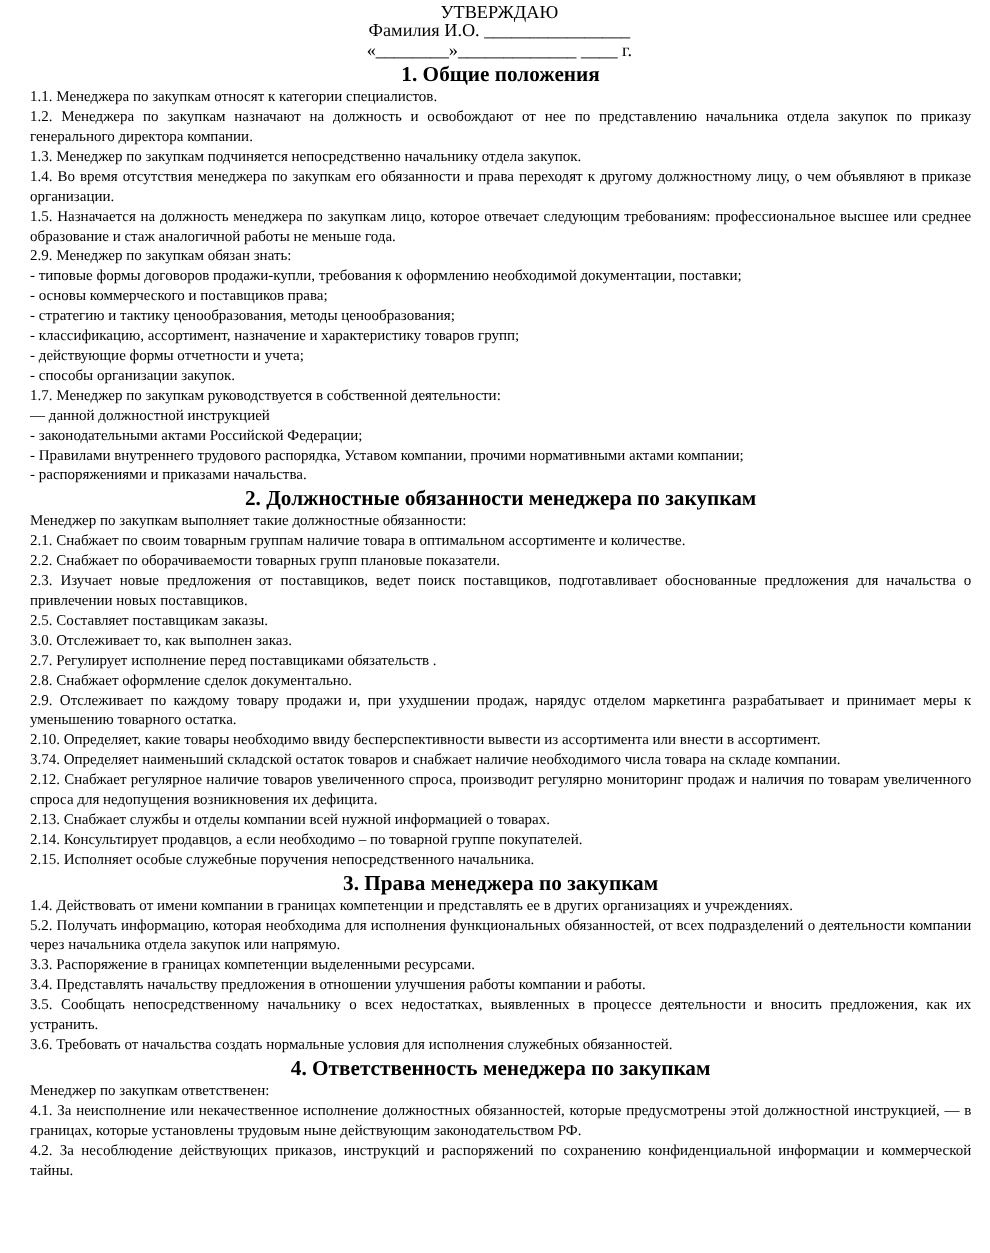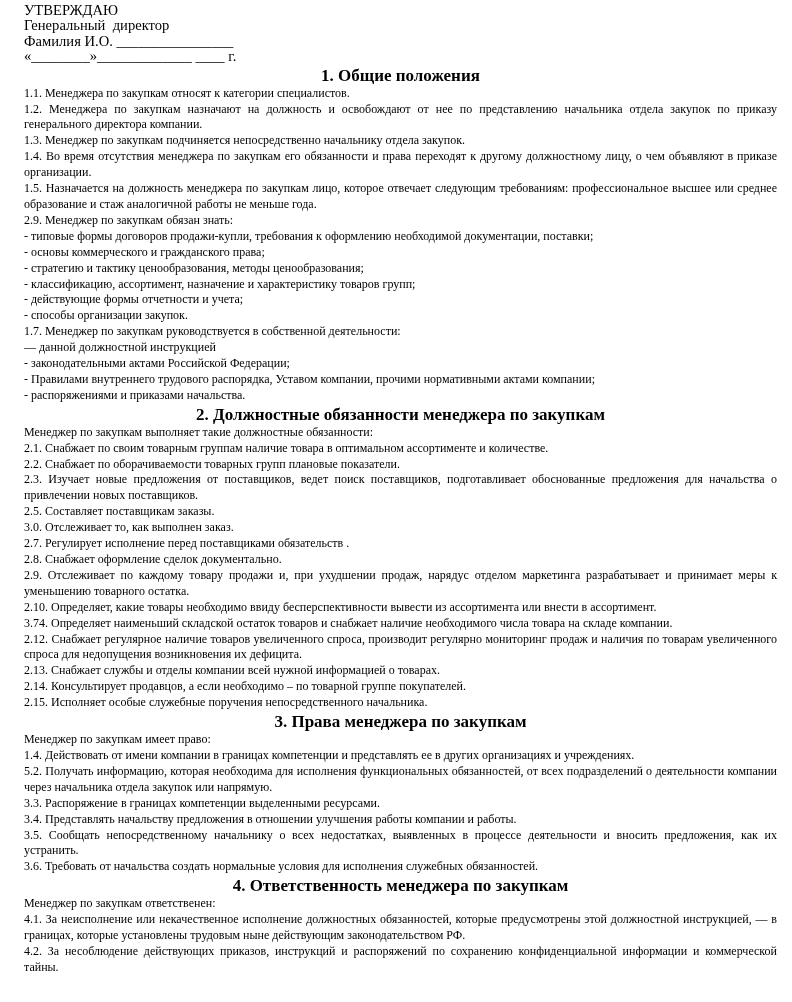--- a/index.html
+++ b/index.html
@@ -11,21 +11,21 @@
     overflow: hidden;
     font-family: "Liberation Serif", "DejaVu Serif", serif;
   }
   .page {
     box-sizing: border-box;
     width: 792px;
     height: 1002px;
     padding: 3px 15px 0 24px;
   }
   .approval {
-    text-align: left;
+    text-align: center;
     margin-right: 2px;
   }
   .approval-line {
     font-size: 14.6px;
     line-height: 15.4px;
     white-space: pre;
   }
   .section-title {
     margin: 2px 0 1px 0;
     text-align: center;
@@ -40,36 +40,35 @@
     text-align: justify;
   }
 </style>
 </head>
 <body>
 
 <div class="page">
 
   <div class="approval">
     <div class="approval-line">УТВЕРЖДАЮ</div>
-    <div class="approval-line">Генеральный  директор</div>
     <div class="approval-line">Фамилия И.О. ________________</div>
     <div class="approval-line">«________»_____________ ____ г.</div>
   </div>
 
   <div class="section">
     <h2 class="section-title">1. Общие положения</h2>
     <div class="section-body">
         <p class="para">1.1. Менеджера по закупкам относят к категории специалистов.</p>
         <p class="para">1.2. Менеджера по закупкам назначают на должность и освобождают от нее по представлению начальника отдела закупок по приказу генерального директора компании.</p>
         <p class="para">1.3. Менеджер по закупкам подчиняется непосредственно начальнику отдела закупок.</p>
         <p class="para">1.4. Во время отсутствия менеджера по закупкам его обязанности и права переходят к другому должностному лицу, о чем объявляют в приказе организации.</p>
         <p class="para">1.5. Назначается на должность менеджера по закупкам лицо, которое отвечает следующим требованиям: профессиональное высшее или среднее образование и стаж аналогичной работы не меньше года.</p>
         <p class="para">2.9. Менеджер по закупкам обязан знать:</p>
         <p class="para">- типовые формы договоров продажи-купли, требования к оформлению необходимой документации,  поставки;</p>
-        <p class="para">- основы коммерческого и гражданского права;</p>
+        <p class="para">- основы коммерческого и поставщиков права;</p>
         <p class="para">- стратегию и тактику ценообразования, методы ценообразования;</p>
         <p class="para">- классификацию, ассортимент, назначение и характеристику товаров  групп;</p>
         <p class="para">- действующие формы  отчетности и учета;</p>
         <p class="para">- способы организации закупок.</p>
         <p class="para">1.7. Менеджер по закупкам руководствуется в собственной деятельности:</p>
         <p class="para">— данной должностной инструкцией</p>
         <p class="para">- законодательными актами Российской Федерации;</p>
         <p class="para">- Правилами внутреннего трудового распорядка, Уставом компании, прочими нормативными актами компании;</p>
         <p class="para">- распоряжениями и приказами начальства.</p>
       </div>
@@ -92,21 +91,20 @@
         <p class="para">2.12. Снабжает регулярное наличие товаров увеличенного спроса, производит регулярно мониторинг продаж и наличия по товарам увеличенного спроса для недопущения возникновения их дефицита.</p>
         <p class="para">2.13. Снабжает службы и отделы компании всей нужной информацией о товарах.</p>
         <p class="para">2.14. Консультирует продавцов, а если необходимо – по  товарной группе покупателей.</p>
         <p class="para">2.15. Исполняет особые служебные поручения  непосредственного начальника.</p>
       </div>
   </div>
 
   <div class="section">
     <h2 class="section-title">3. Права менеджера по закупкам</h2>
     <div class="section-body">
-        <p class="para">Менеджер по закупкам имеет право:</p>
         <p class="para">1.4. Действовать от имени компании в границах  компетенции и представлять ее в других организациях и учреждениях.</p>
         <p class="para">5.2. Получать информацию, которая необходима для исполнения  функциональных обязанностей, от всех подразделений о деятельности компании через начальника отдела закупок или напрямую.</p>
         <p class="para">3.3. Распоряжение в границах  компетенции выделенными ресурсами.</p>
         <p class="para">3.4. Представлять начальству предложения в отношении улучшения работы компании и  работы.</p>
         <p class="para">3.5. Сообщать  непосредственному начальнику о всех недостатках, выявленных в процессе деятельности и вносить предложения, как  их устранить.</p>
         <p class="para">3.6. Требовать от начальства создать нормальные условия  для исполнения служебных обязанностей.</p>
       </div>
   </div>
 
   <div class="section">

